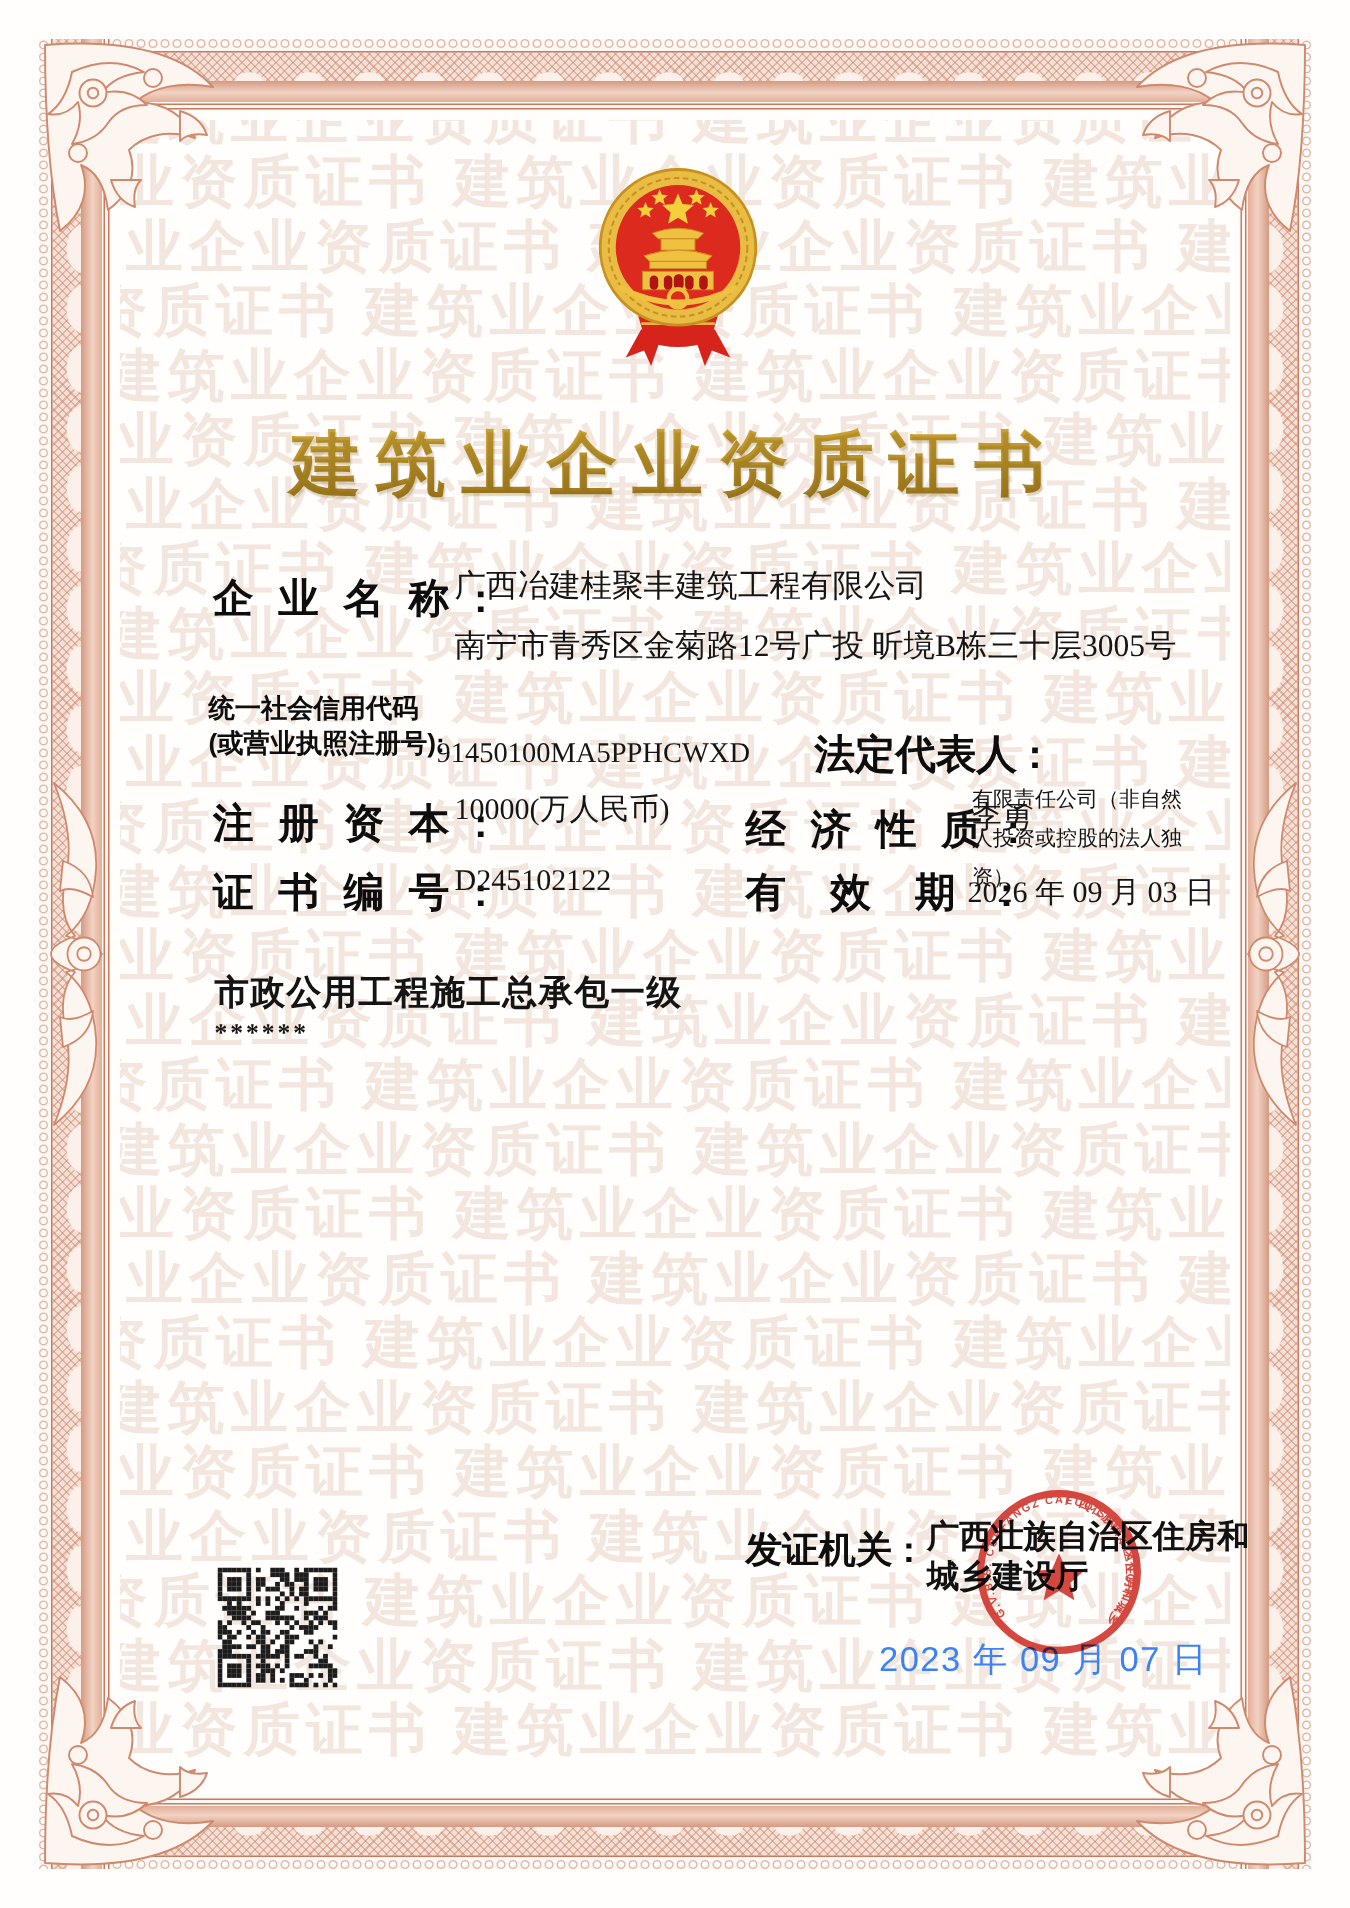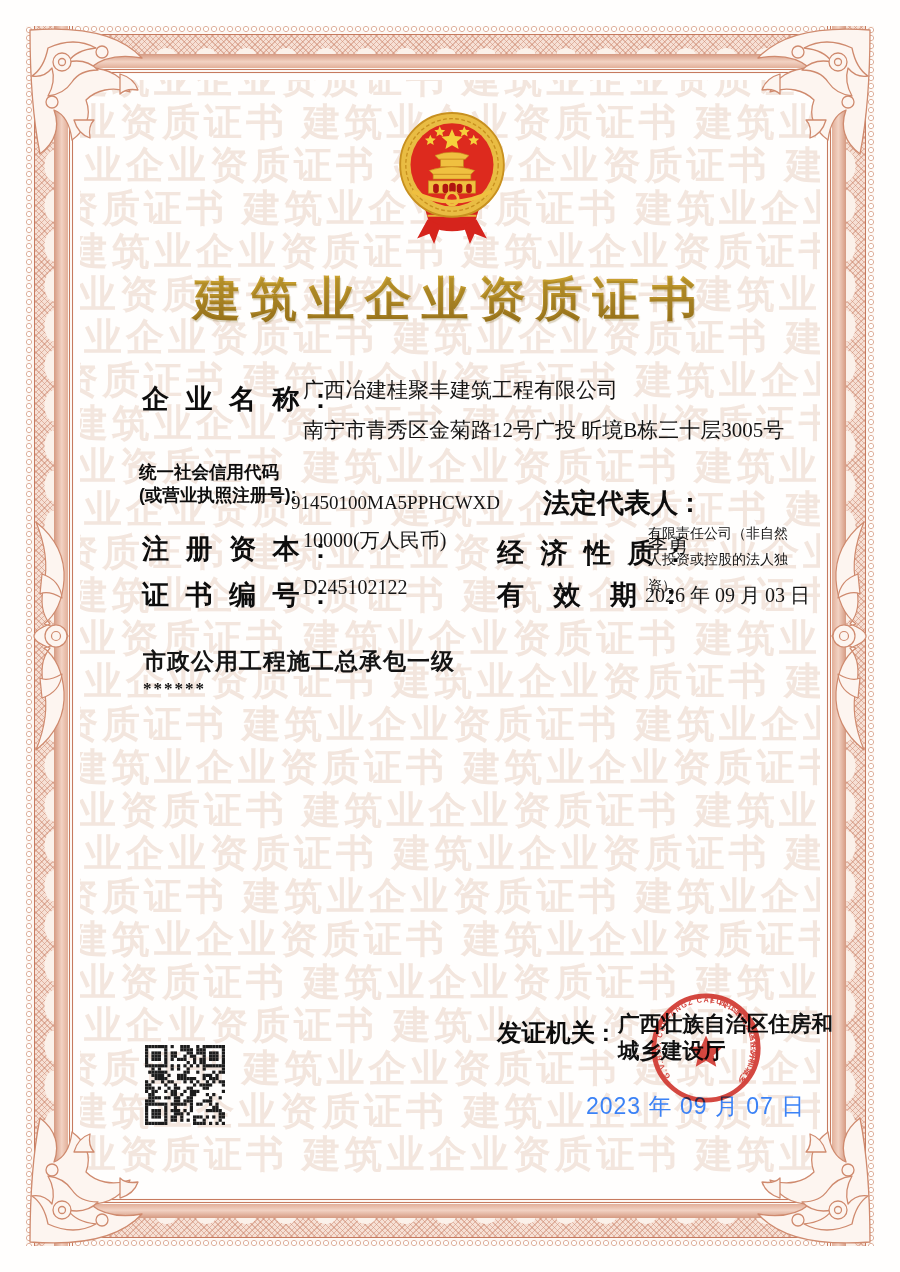--- a/index.html
+++ b/index.html
@@ -53,21 +53,21 @@
   .corner-tr{top:24px; right:24px; transform:scaleX(-1);}
   .corner-bl{bottom:24px; left:24px; transform:scaleY(-1);}
   .corner-br{bottom:24px; right:24px; transform:scale(-1,-1);}
   .side-orn{position:absolute; width:58px; height:240px; top:516px; z-index:3;}
   .side-orn-left{left:22px;}
   .side-orn-right{right:22px; transform:scaleX(-1);}
   
   .content{position:absolute; inset:0; z-index:4;}
   .emblem{position:absolute; left:386px; top:106px; width:132px; height:146px;}
   .title{
-    position:absolute; left:0; right:0; top:266px; margin:2px; text-align:center;
+    position:absolute; left:0; right:0; top:266px; margin:12px; text-align:center;
     font-size:47px; font-weight:bold; letter-spacing:10px;
     background:linear-gradient(180deg,#d2ab35 0%,#b9912a 45%,#96701a 100%);
     -webkit-background-clip:text; background-clip:text; color:transparent;
     text-shadow:1px 2px 1px rgba(120,90,20,0.25);
     font-family:"Liberation Sans",sans-serif;
   }
   .fld{position:absolute; color:#111;}
   .lbl{font-weight:bold; font-size:27px; color:#0d0d0d; word-spacing:9px; white-space:nowrap; line-height:1;}
   .lbl-wide{word-spacing:22px;}
   .lbl-sm{font-weight:bold; font-size:17.5px; line-height:23px; white-space:pre-line; color:#0d0d0d;}

